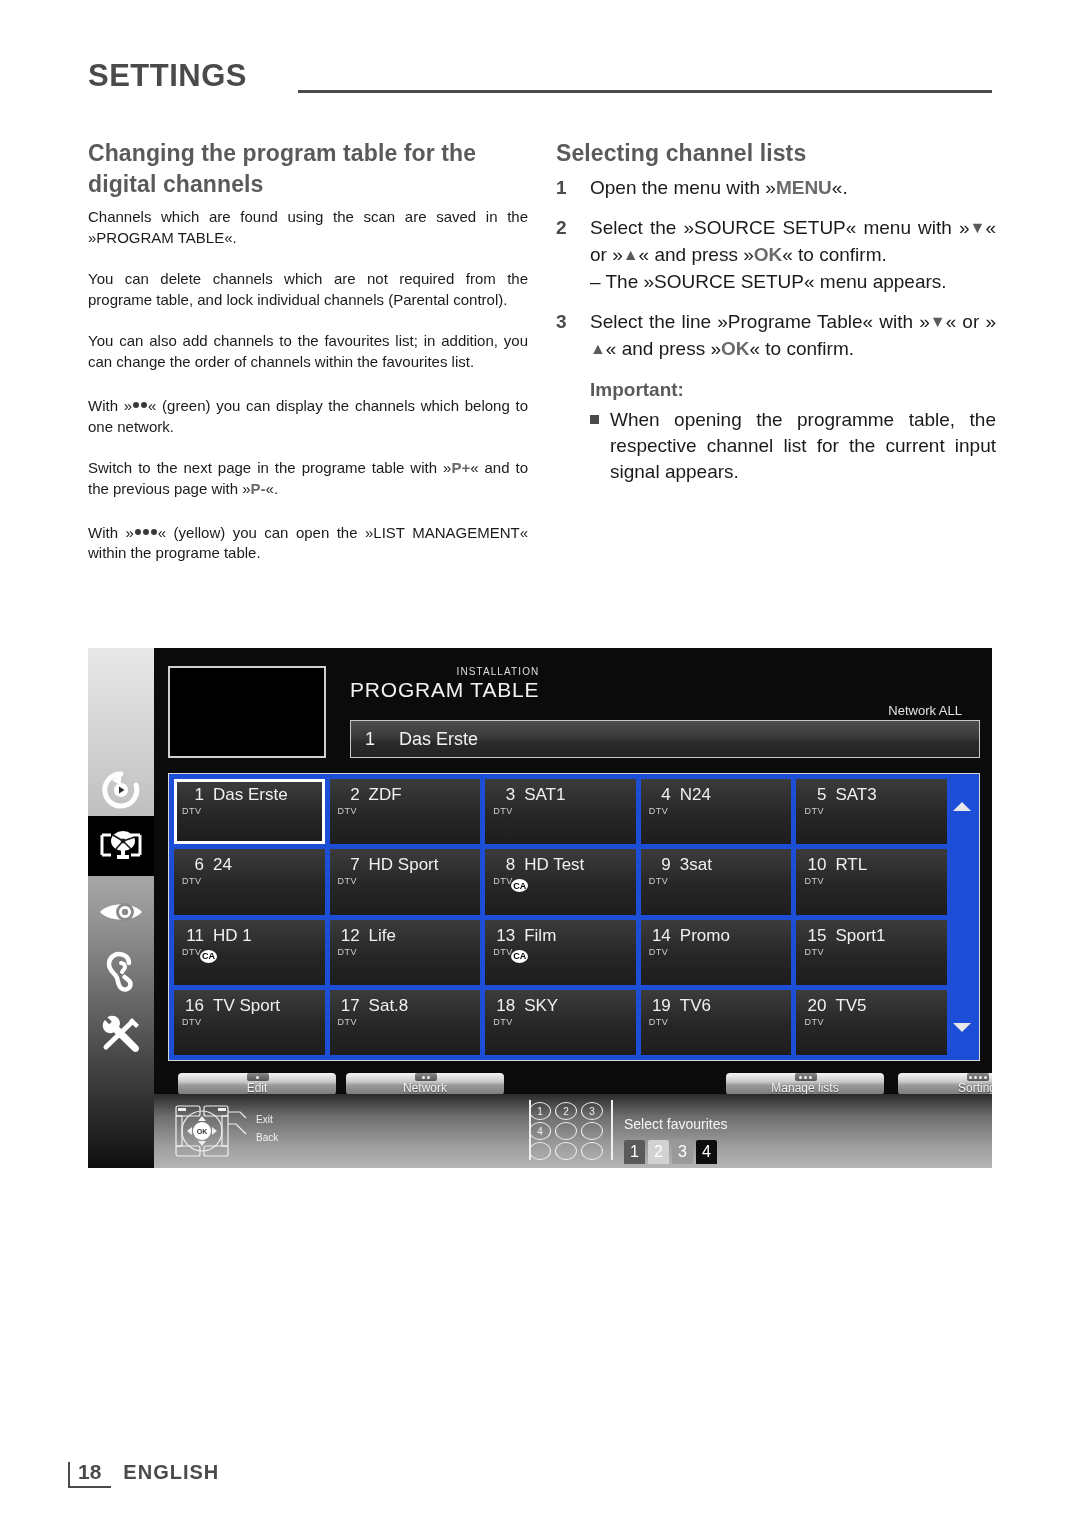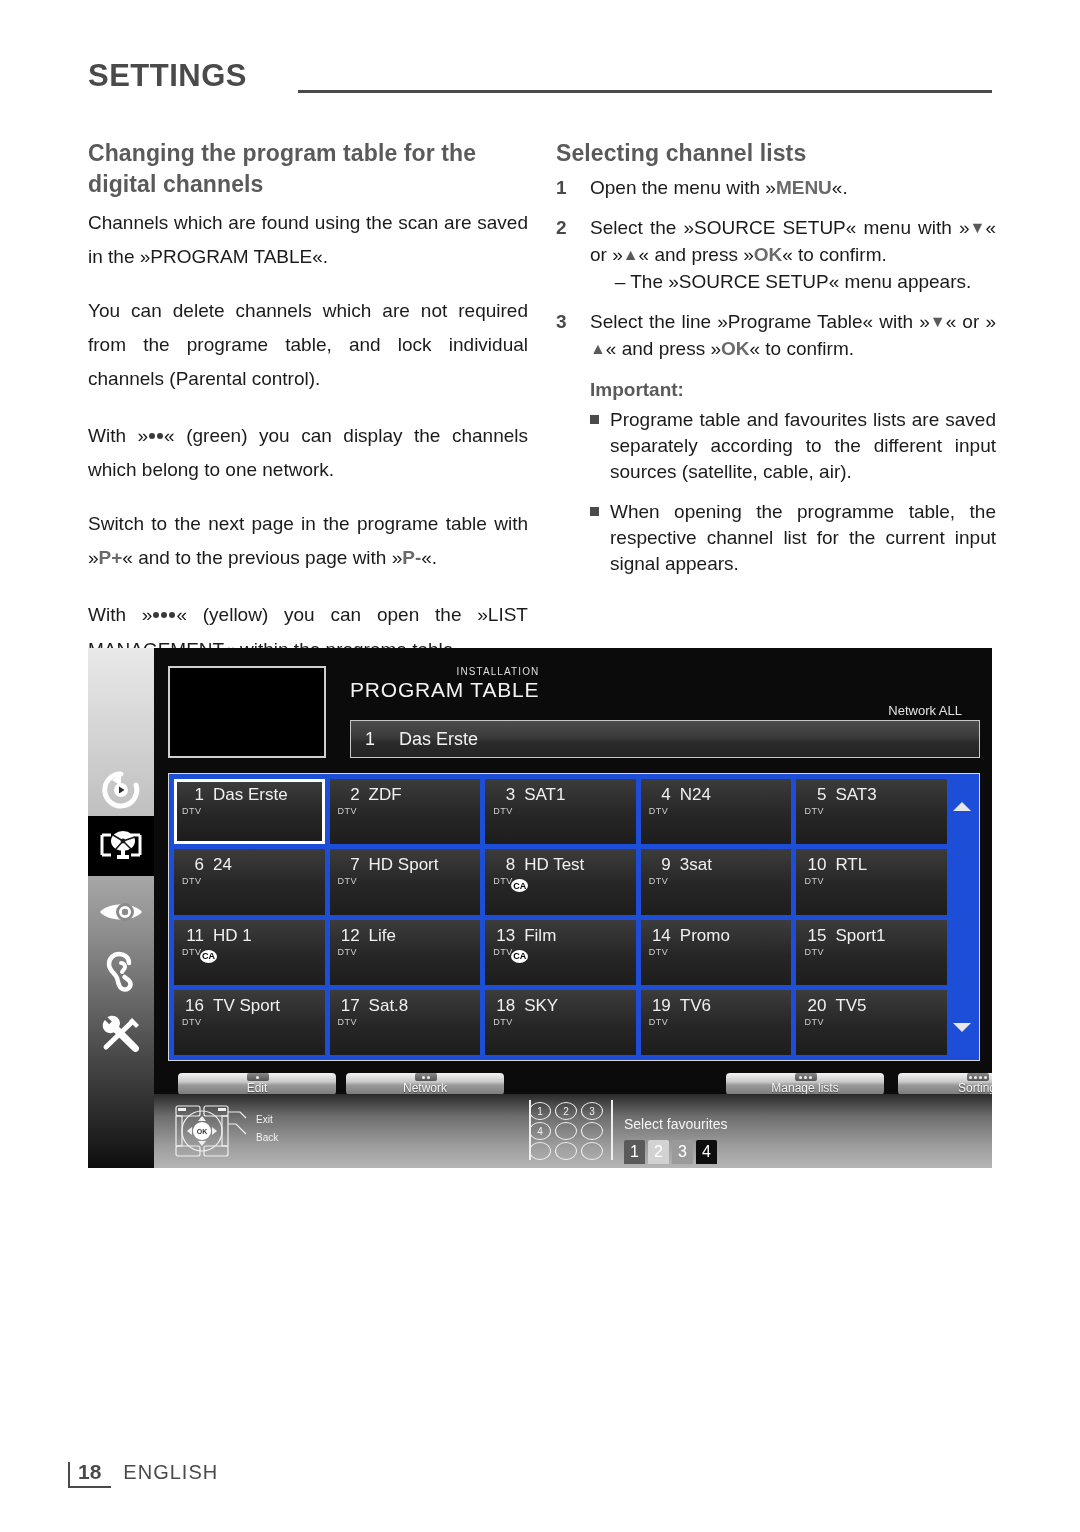--- a/index.html
+++ b/index.html
@@ -27,36 +27,36 @@
   .col-right { position: absolute; left: 556px; top: 138px; width: 440px; }
 
   h2.sec {
     font-size: 23px; font-weight: bold; color: #5a5a5a;
     line-height: 31px; letter-spacing: 0.1px;
   }
   .col-left h2.sec { margin-bottom: 6px; }
   .col-right h2.sec { margin-bottom: 6px; }
 
   p.body {
-    font-size: 19px; line-height: 34px; color: #1b1b1b;
+    font-size: 15px; line-height: 21px; color: #1b1b1b;
     text-align: justify; margin-bottom: 20px;
   }
   p.body:last-child { margin-bottom: 0; }
 
   .kbd { font-weight: bold; color: #6a6a6a; }
 
   .dots { display: inline-block; vertical-align: 0.18em; letter-spacing: 1px; }
   .dots i { display: inline-block; width: 6px; height: 6px; border-radius: 50%;
             background: #3a3a3a; margin: 0 1px; }
 
   
   .step { display: flex; font-size: 19px; line-height: 26px; color: #1b1b1b; margin-bottom: 14px; }
   .step .num { width: 34px; flex: 0 0 34px; font-weight: bold; color: #4a4a4a; }
   .step .txt { flex: 1; text-align: justify; }
-  .sub { display: block; text-align: center; }
+  .sub { display: block; text-align: left; }
   .arrow { font-weight: bold; font-size: 16px; color: #5a5a5a; display: inline-block;
            transform: translateY(-1px); }
 
   h3.imp { font-size: 19px; font-weight: bold; color: #5a5a5a; margin: 16px 0 6px 34px; }
   .bullet { display: flex; font-size: 19px; line-height: 26px; color: #1b1b1b;
             margin: 0 0 14px 34px; }
   .bullet .sq { flex: 0 0 20px; }
   .bullet .sq b { display: inline-block; width: 9px; height: 9px; background: #4a4a4a;
                   vertical-align: 2px; }
   .bullet .txt { flex: 1; text-align: justify; }
@@ -150,37 +150,38 @@
   .favnums { position: absolute; left: 95px; top: 40px; display: flex; gap: 3px; }
   .favnums .fn { width: 21px; height: 24px; display: flex; align-items: center;
                  justify-content: center; font-size: 16px; border-radius: 2px 2px 0 0; }
 
   
   .pgfoot { position: absolute; left: 68px; bottom: 44px; display: flex; align-items: flex-end; }
   .pgnum-box { position: relative; padding: 0 10px 4px 10px; }
   .pgnum { font-size: 21px; font-weight: bold; color: #4a4a4a; }
   .pgnum-box:before { content:""; position:absolute; left:0; top:2px; bottom:0; width:2px; background:#4a4a4a; }
   .pgnum-box:after  { content:""; position:absolute; left:0; right:0; bottom:0; height:2px; background:#4a4a4a; }
-  .pglang { font-size: 20px; font-weight: normal; color: #4a4a4a; letter-spacing: 1px; margin-left: 12px; padding-bottom: 4px; }
+  .pglang { font-size: 20px; font-weight: bold; color: #4a4a4a; letter-spacing: 1px; margin-left: 12px; padding-bottom: 4px; }
 </style>
 </head>
 <body>
 
 <div class="page">
 
   <div class="hdr">
     <span class="hdr-title">SETTINGS</span>
     <div class="hdr-rule"></div>
   </div>
 
   <div class="col-left">
     <h2 class="sec">Changing the program table for the digital channels</h2>
     <div id="left-paras">
         <p class="body">Channels which are found using the scan are saved in the »PROGRAM TABLE«.</p>
         <p class="body">You can delete channels which are not required from the programe table, and lock individual channels (Parental control).</p>
+        <p class="body">You can also add channels to the favourites list; in addition, you can change the order of channels within the favourites list.</p>
         <p class="body">With »<span class="dots"><i></i><i></i></span>« (green) you can display the channels which belong to one network.</p>
         <p class="body">Switch to the next page in the programe table with »<span class="kbd">P+</span>« and to the previous page with »<span class="kbd">P-</span>«.</p>
         <p class="body">With »<span class="dots"><i></i><i></i><i></i></span>« (yellow) you can open the »LIST MANAGEMENT« within the programe table.</p>
       </div>
   </div>
 
   <div class="col-right">
     <h2 class="sec">Selecting channel lists</h2>
     <div id="right-steps">
         <div class="step">
@@ -191,24 +192,20 @@
           <div class="num">2</div>
           <div class="txt">Select the »SOURCE SETUP« menu with »<span class="arrow">▼</span>« or »<span class="arrow">▲</span>« and press »<span class="kbd">OK</span>« to confirm.<span class="sub">–  The »SOURCE SETUP« menu appears.</span></div>
         </div>
         <div class="step">
           <div class="num">3</div>
           <div class="txt">Select the line »Programe Table« with »<span class="arrow">▼</span>« or »<span class="arrow">▲</span>« and press »<span class="kbd">OK</span>« to confirm.</div>
         </div>
       </div>
     <h3 class="imp">Important:</h3>
     <div id="right-bullets">
-        <div class="bullet">
-          <div class="sq"><b></b></div>
-          <div class="txt">Programe table and favourites lists are saved separately according to the different input sources (satellite, cable, air).</div>
-        </div>
         <div class="bullet">
           <div class="sq"><b></b></div>
           <div class="txt">When opening the programme table, the respective channel list for the current input signal appears.</div>
         </div>
       </div>
   </div>
 
   <div class="shot">
 
     <div class="sidebar">

